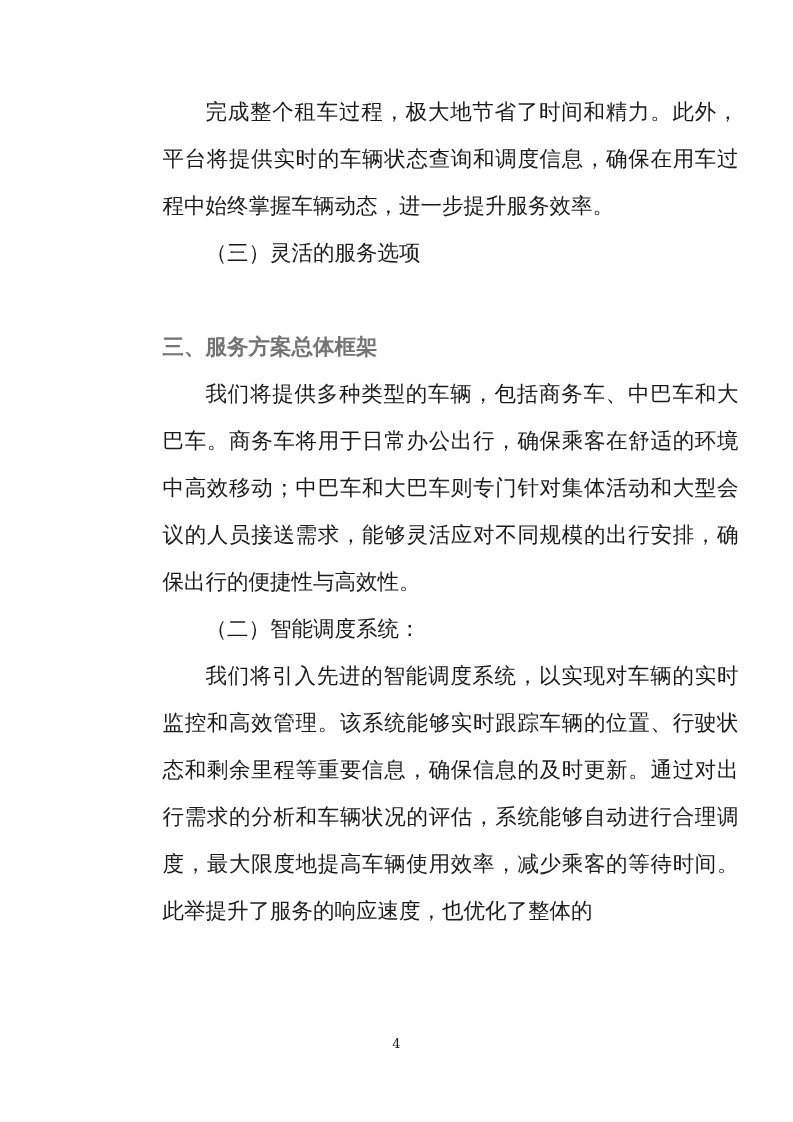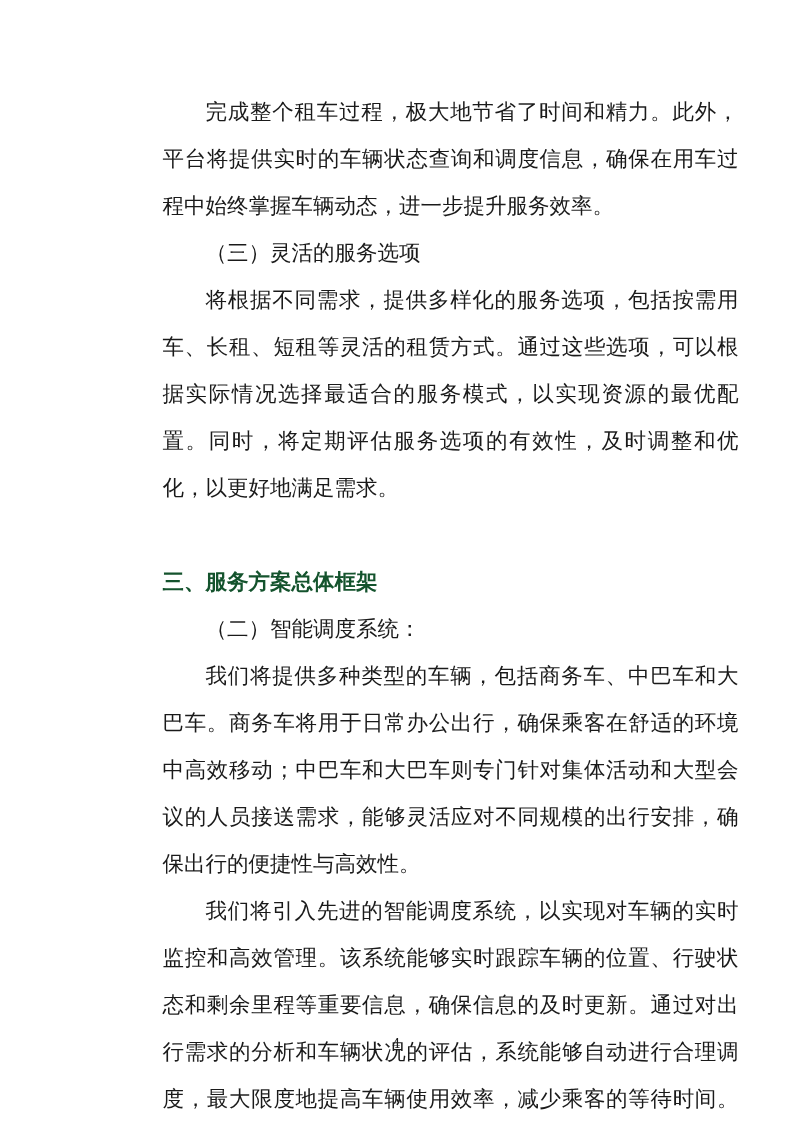--- a/index.html
+++ b/index.html
@@ -50,21 +50,21 @@
   .para.subhead {
     text-indent: 43px;
     text-align: right;
   }
 
   
   .para.heading {
     font-weight: bold;
     text-indent: 0;
     text-align: center;
-    color: #14532d;
+    color: #737373;
   }
 
   
   .spacer {
     height: 47px;
   }
 
   .page-number {
     position: absolute;
     left: 0;
@@ -80,31 +80,30 @@
 <body>
 
 <div class="page">
 
   <div class="content">
 
     <p class="para indent">完成整个租车过程，极大地节省了时间和精力。此外，平台将提供实时的车辆状态查询和调度信息，确保在用车过程中始终掌握车辆动态，进一步提升服务效率。</p>
 
     <p class="para subhead">（三）灵活的服务选项</p>
 
-    <p class="para indent">将根据不同需求，提供多样化的服务选项，包括按需用车、长租、短租等灵活的租赁方式。通过这些选项，可以根据实际情况选择最适合的服务模式，以实现资源的最优配置。同时，将定期评估服务选项的有效性，及时调整和优化，以更好地满足需求。</p>
 
     <div class="spacer"></div>
 
     <p class="para heading">三、服务方案总体框架</p>
 
 
 
+    <p class="para indent">我们将提供多种类型的车辆，包括商务车、中巴车和大巴车。商务车将用于日常办公出行，确保乘客在舒适的环境中高效移动；中巴车和大巴车则专门针对集体活动和大型会议的人员接送需求，能够灵活应对不同规模的出行安排，确保出行的便捷性与高效性。</p>
+
     <p class="para subhead">（二）智能调度系统：</p>
-
-    <p class="para indent">我们将提供多种类型的车辆，包括商务车、中巴车和大巴车。商务车将用于日常办公出行，确保乘客在舒适的环境中高效移动；中巴车和大巴车则专门针对集体活动和大型会议的人员接送需求，能够灵活应对不同规模的出行安排，确保出行的便捷性与高效性。</p>
 
     <p class="para indent">我们将引入先进的智能调度系统，以实现对车辆的实时监控和高效管理。该系统能够实时跟踪车辆的位置、行驶状态和剩余里程等重要信息，确保信息的及时更新。通过对出行需求的分析和车辆状况的评估，系统能够自动进行合理调度，最大限度地提高车辆使用效率，减少乘客的等待时间。此举提升了服务的响应速度，也优化了整体的</p>
 
   </div>
 
   <div class="page-number">4</div>
 
 </div>
 
 </body></html>

